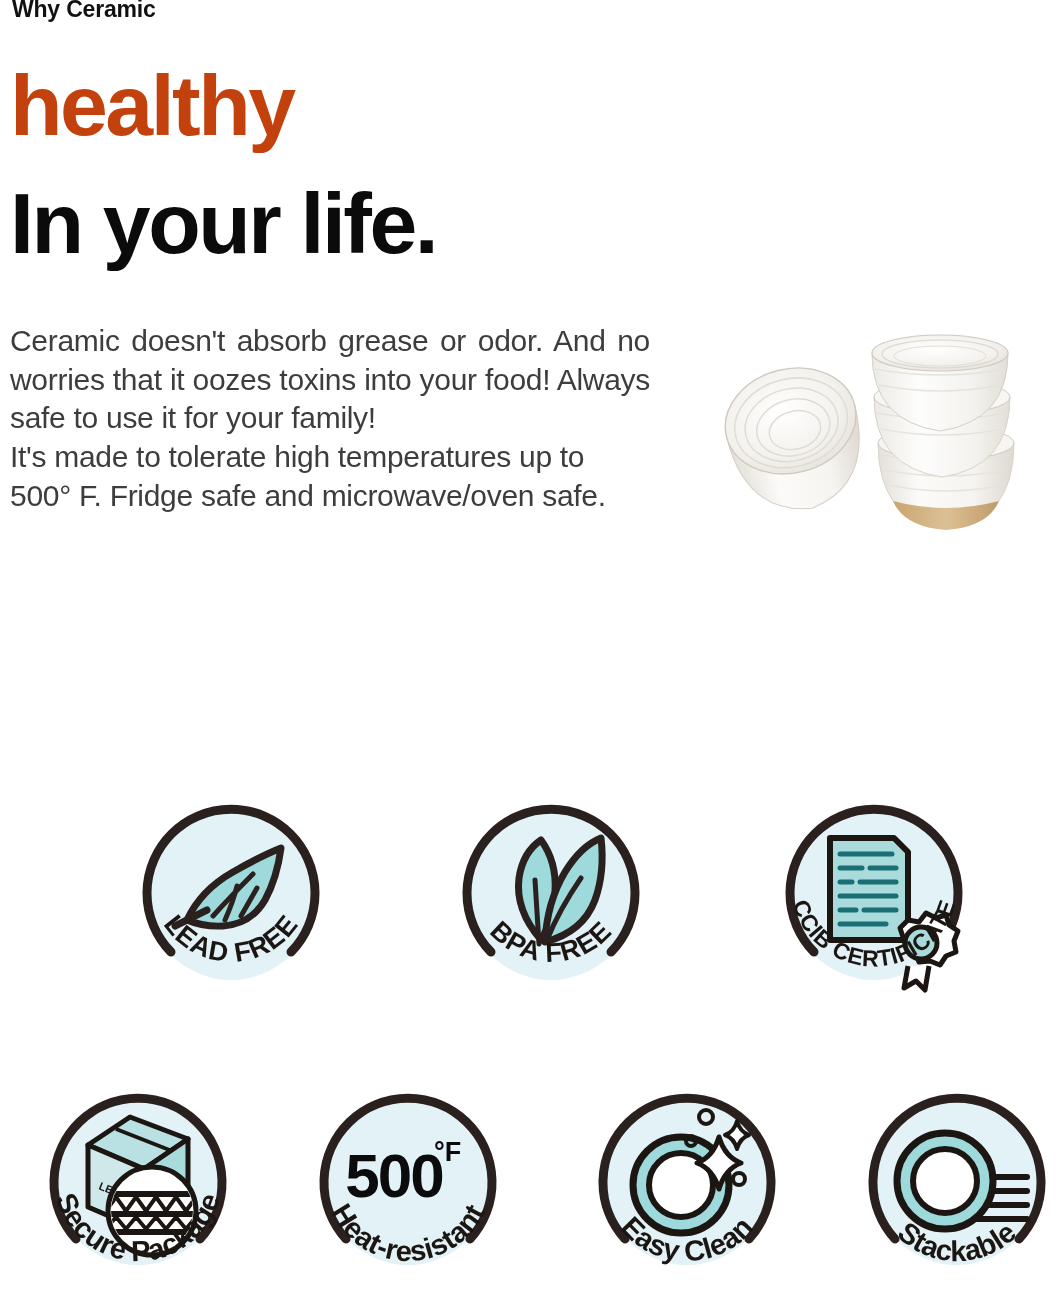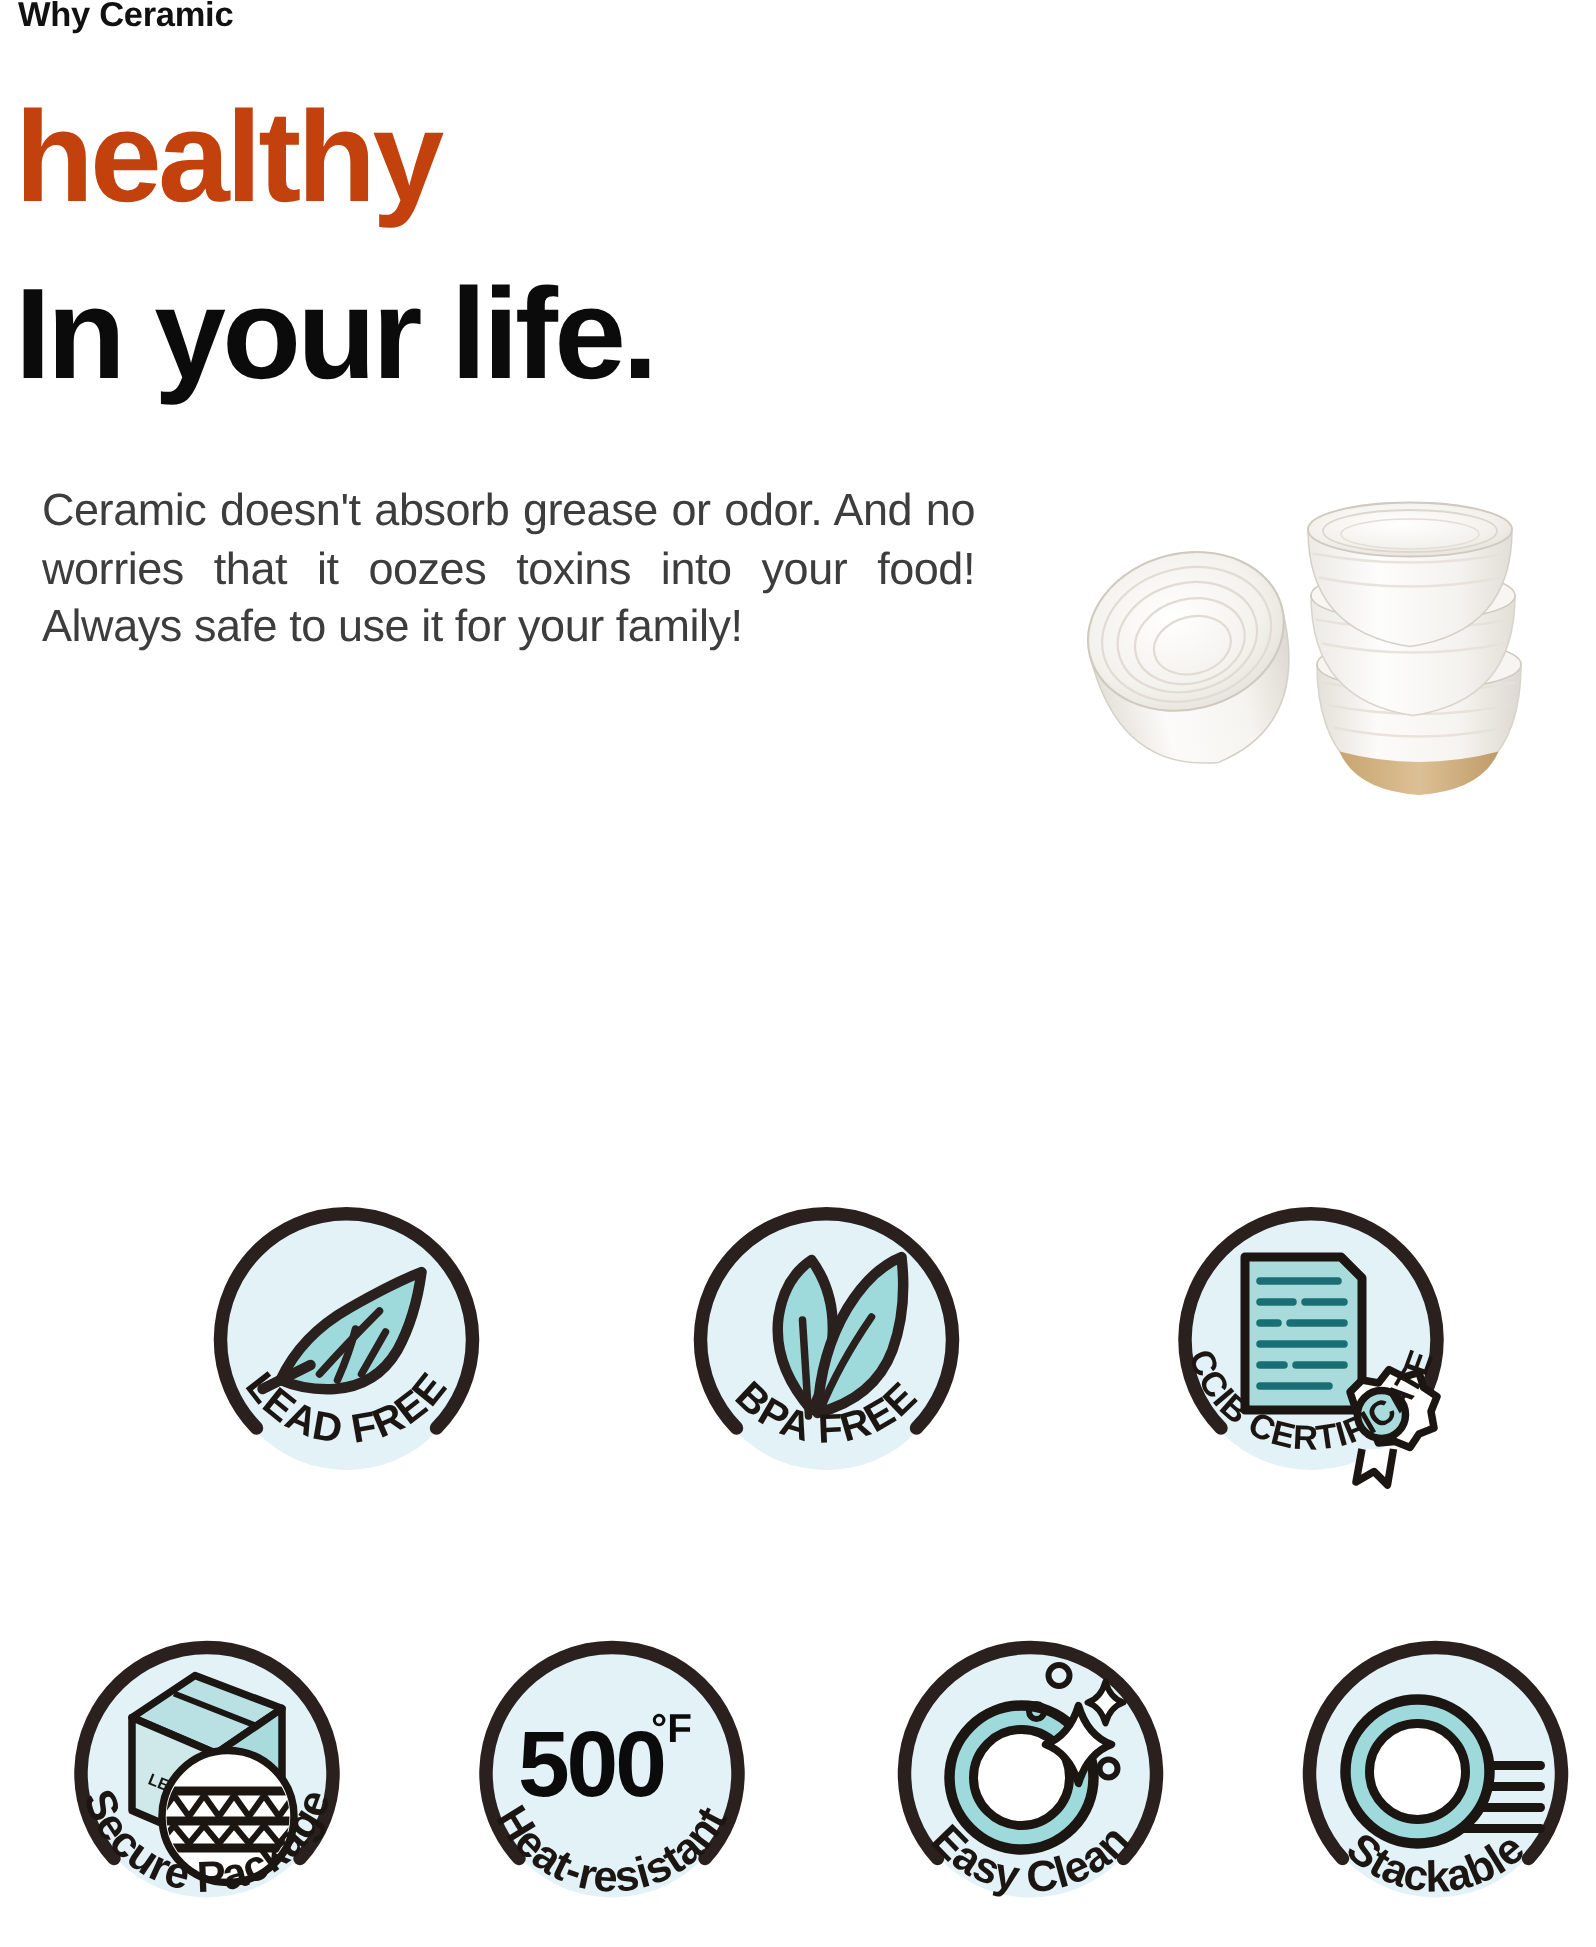--- a/index.html
+++ b/index.html
@@ -56,21 +56,20 @@
     width: 640px;
     font-size: 30px;
     line-height: 1.29;
     color: #3d3d3d;
     letter-spacing: -0.3px;
   }
   .body-copy p { margin: 0; }
   .body-copy p.justified {
     text-align: justify;
     text-align-last: left;
-    margin-left: 18px;
   }
 
   
   .product-photo {
     position: absolute;
     left: 690;
     top: 325px;
   }
 
   
@@ -89,20 +88,21 @@
 </style>
 </head>
 <body>
 
 <div class="eyebrow">Why Ceramic</div>
 <div class="headline-1">healthy</div>
 <div class="headline-2">In your life.</div>
 
 <div class="body-copy">
   <p class="justified">Ceramic doesn't absorb grease or odor. And no worries that it oozes toxins into your food! Always safe to use it for your family!</p>
+  <p>It's made to tolerate high temperatures up to 500° F. Fridge safe and microwave/oven safe.</p>
 </div>
 
 <div class="product-photo" style="left:688px;">
   <svg width="372" height="235" viewBox="0 0 372 235">
     <defs>
       <linearGradient id="glazeA" x1="0" y1="0" x2="1" y2="0">
         <stop offset="0%" stop-color="#eceae5"></stop>
         <stop offset="35%" stop-color="#fdfdfc"></stop>
         <stop offset="75%" stop-color="#f4f2ee"></stop>
         <stop offset="100%" stop-color="#e2ded7"></stop>

